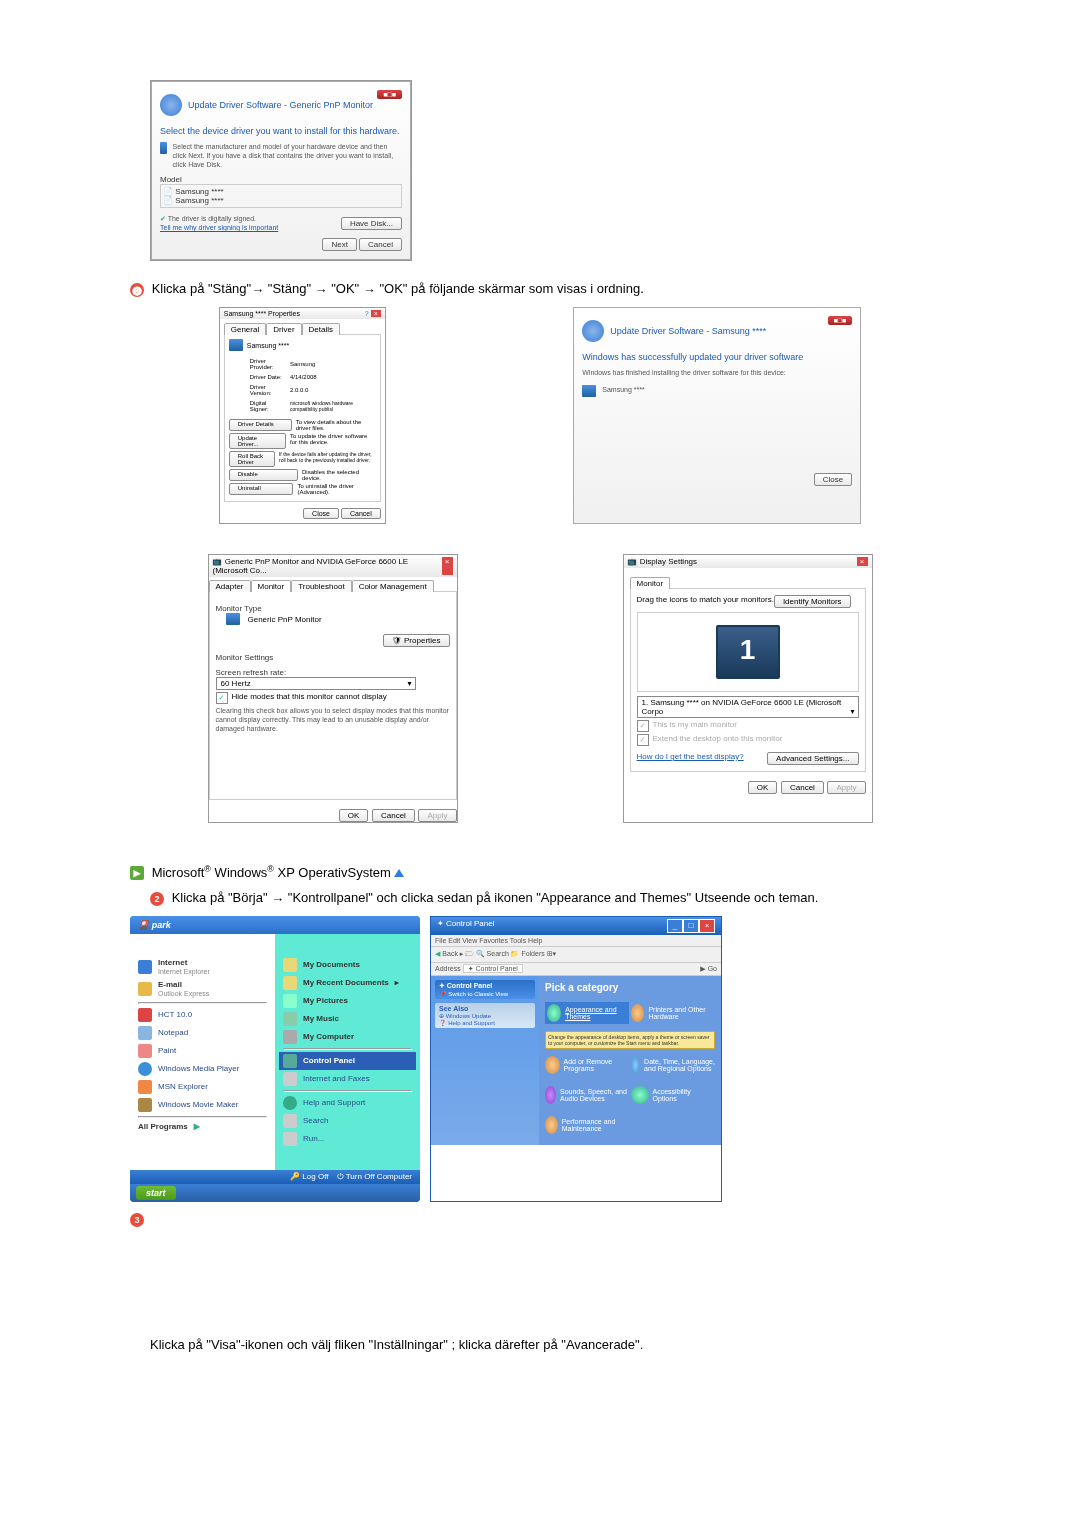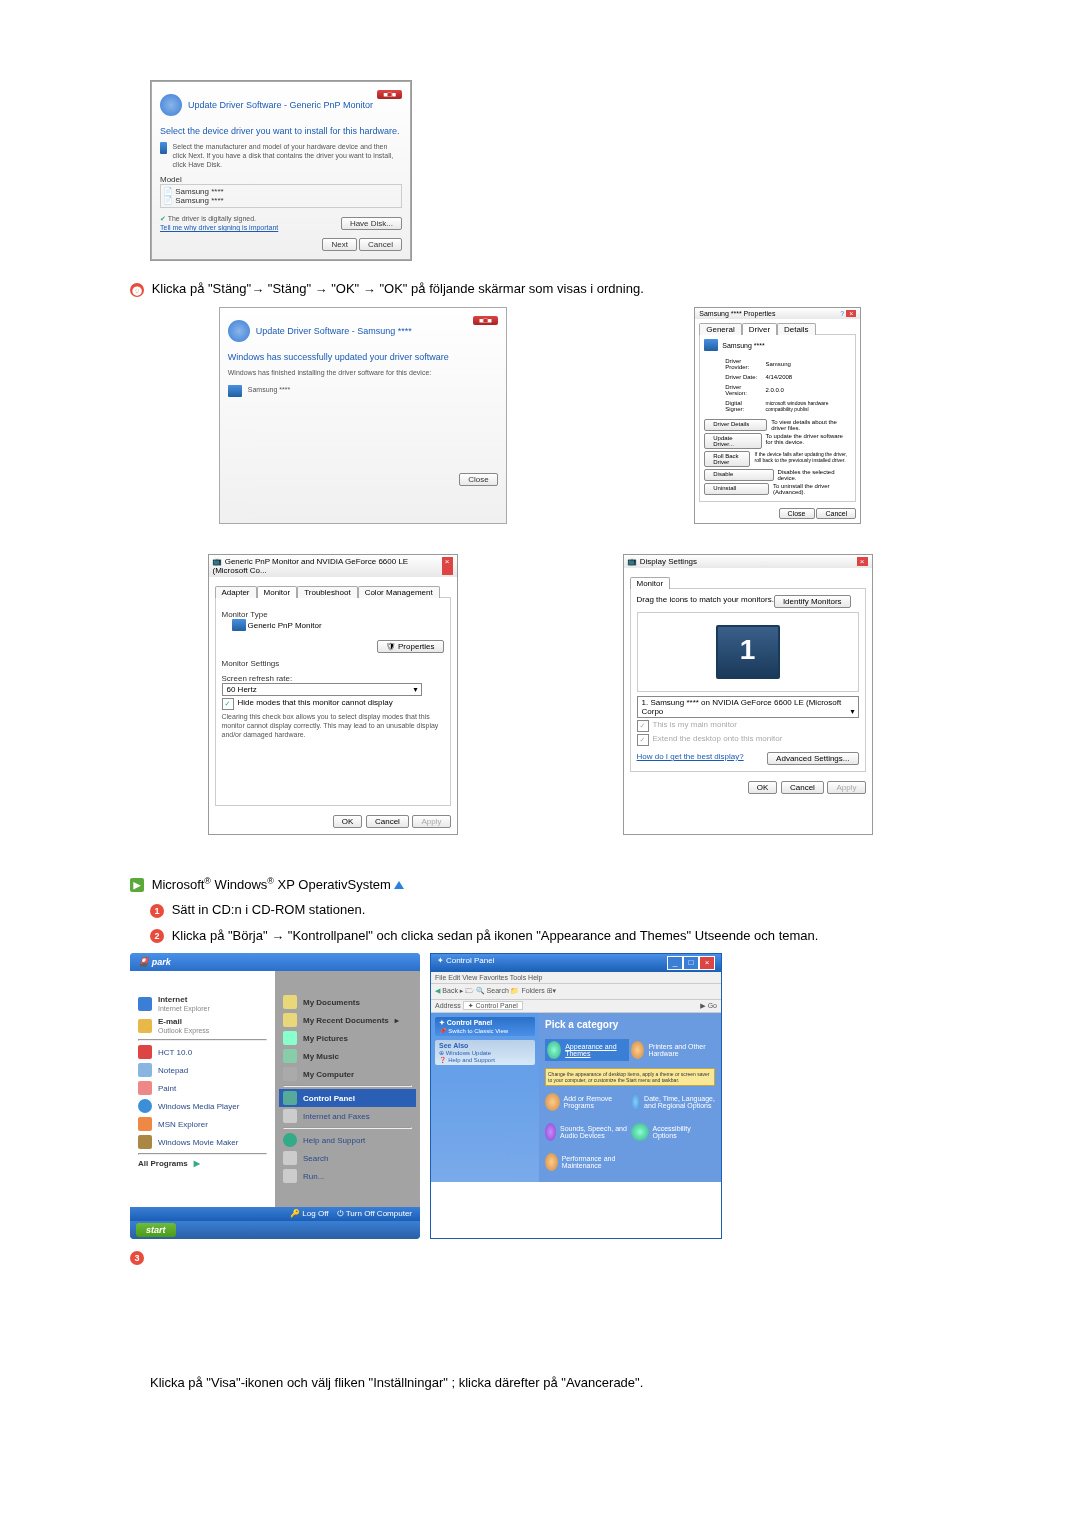--- a/index.html
+++ b/index.html
@@ -204,21 +204,21 @@
     }
     .xp-col {
       padding: 22px 8px;
       font-size: 8px;
     }
     .xp-left {
       background: #fff;
       width: 140px;
     }
     .xp-right {
-      background: #a3a3a3;
+      background: #5eead4;
       width: 140px;
     }
     .xp-item {
       display: flex;
       align-items: center;
       gap: 6px;
       padding: 2px 0;
       color: #2a4a8a;
     }
     .xp-item.dark {
@@ -376,38 +376,20 @@
       </div>
     </div>
   </div>
 
   <div class="instruction-line">
     <span class="step-marker">⓿</span>
     <span>Klicka på "Stäng"→ "Stäng" → "OK" → "OK" på följande skärmar som visas i ordning.</span>
   </div>
 
   <div class="row-screenshots">
-    <div class="screenshot-box win-dialog" style="width:270px;">
-      <span class="header-red">■□■</span>
-      <div class="dialog-header">
-        <span class="back-btn"></span>
-        <span>Update Driver Software - Samsung ****</span>
-      </div>
-      <div class="blue-text" style="margin:6px 0;">Windows has successfully updated your driver software</div>
-      <div class="smalltext">Windows has finished installing the driver software for this device:</div>
-      <div style="display:flex; gap:6px; margin-top:8px;">
-        <span class="monitor-icon"></span>
-        <span class="smalltext">Samsung ****</span>
-      </div>
-      <div style="height:70px;"></div>
-      <div class="btn-right">
-        <span class="dialog-button">Close</span>
-      </div>
-    </div>
-
     <div class="screenshot-box" style="width:165px;">
       <div style="background:linear-gradient(#fff,#e8e8e8); font-size:7px; padding:2px 4px; display:flex; justify-content:space-between;">
         <span>Samsung **** Properties</span>
         <span><span style="color:#2a7fe0;">?</span> <span style="background:#d44;color:#fff;padding:0 3px;">×</span></span>
       </div>
       <div style="padding:4px; font-size:7px;">
         <span class="tab">General</span><span class="tab active">Driver</span><span class="tab">Details</span>
         <div style="border:1px solid #ccc; padding:4px; margin-top:-1px;">
           <div style="display:flex; gap:4px; align-items:center;">
             <span class="monitor-icon"></span>
@@ -453,33 +435,51 @@
               <span class="dialog-button" style="font-size:6px;width:54px;">Uninstall</span>
               <span style="font-size:6px;">To uninstall the driver (Advanced).</span>
             </div>
         </div>
         <div class="btn-right">
           <span class="dialog-button" style="font-size:7px;">Close</span>
           <span class="dialog-button" style="font-size:7px;">Cancel</span>
         </div>
       </div>
     </div>
+
+    <div class="screenshot-box win-dialog" style="width:270px;">
+      <span class="header-red">■□■</span>
+      <div class="dialog-header">
+        <span class="back-btn"></span>
+        <span>Update Driver Software - Samsung ****</span>
+      </div>
+      <div class="blue-text" style="margin:6px 0;">Windows has successfully updated your driver software</div>
+      <div class="smalltext">Windows has finished installing the driver software for this device:</div>
+      <div style="display:flex; gap:6px; margin-top:8px;">
+        <span class="monitor-icon"></span>
+        <span class="smalltext">Samsung ****</span>
+      </div>
+      <div style="height:70px;"></div>
+      <div class="btn-right">
+        <span class="dialog-button">Close</span>
+      </div>
+    </div>
   </div>
 
   <div class="row-screenshots">
     <div class="screenshot-box" style="width:248px;">
       <div style="background:linear-gradient(#fff,#e8e8e8); font-size:8px; padding:2px 4px; display:flex; justify-content:space-between;">
         <span>📺 <span>Generic PnP Monitor and NVIDIA GeForce 6600 LE (Microsoft Co...</span></span>
         <span style="background:#d44;color:#fff;padding:0 3px;">×</span>
       </div>
-      <div style="padding:6px;">
+      <div style="padding:0;">
         <span class="tab">Adapter</span><span class="tab active">Monitor</span><span class="tab">Troubleshoot</span><span class="tab">Color Management</span>
         <div style="border:1px solid #ccc; padding:6px; margin-top:-1px;">
           <div class="section-label">Monitor Type</div>
-          <div style="display:flex; gap:2px; align-items:center; margin-left:10px;">
+          <div style="display:flex; gap:8px; align-items:center; margin-left:10px;">
             <span class="monitor-icon"></span>
             <span style="font-size:8px;">Generic PnP Monitor</span>
           </div>
           <div class="btn-right"><span class="dialog-button">🛡 <span>Properties</span></span></div>
           <div class="section-label">Monitor Settings</div>
           <div class="section-label">Screen refresh rate:</div>
           <div class="dropdown">60 Hertz</div>
           <div class="checkbox-line">
             <span class="cb">✓</span>
             <span>Hide modes that this monitor cannot display</span>
@@ -532,24 +532,20 @@
       </div>
     </div>
   </div>
 
   <div style="margin:20px 0 10px 0;">
     <span class="step-marker green">▶</span>
     <span>Microsoft<span class="superscript">®</span> Windows<span class="superscript">®</span> XP OperativSystem</span>
     <span class="arrow-up"></span>
   </div>
 
-  <div class="instruction-line" style="margin-left:20px;">
-    <span class="step-marker">1</span>
-    <span>Sätt in CD:n i CD-ROM stationen.</span>
-  </div>
   <div class="instruction-line" style="margin-left:20px;">
     <span class="step-marker">2</span>
     <span>Klicka på "Börja" → "Kontrollpanel" och clicka sedan på ikonen "Appearance and Themes" Utseende och teman.</span>
   </div>
 
   <div class="row-screenshots">
     <div class="xp-start" style="width:290px;">
       <div class="xp-start-header">🎴 <span>park</span></div>
       <div class="xp-panel">
         <div class="xp-col xp-left">

